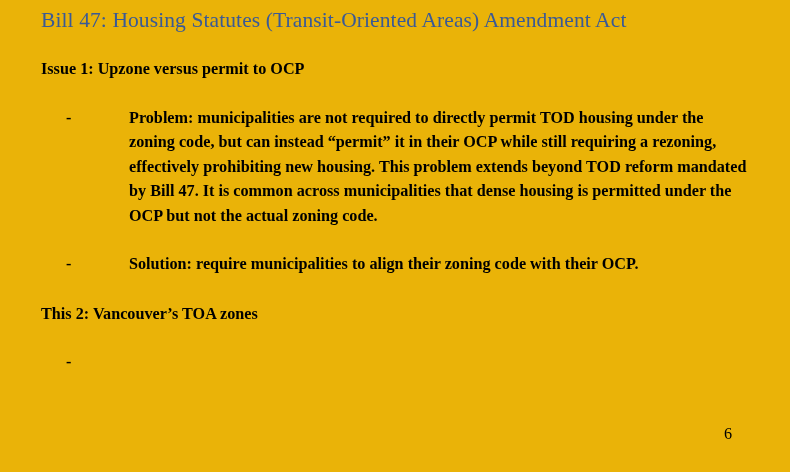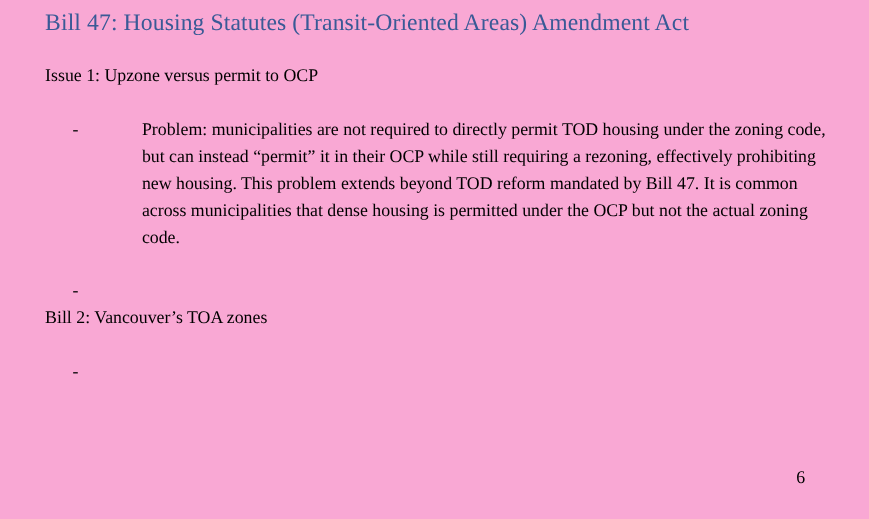--- a/index.html
+++ b/index.html
@@ -12,41 +12,42 @@
     background: #ffffff;
     font-family: "Liberation Serif", "DejaVu Serif", serif;
     color: #000000;
     overflow: hidden;
   }
 
   .slide {
     position: relative;
     width: 790px;
     height: 472px;
-    background: #f9a8d4;
+    background: #eab308;
   }
 
   .slide-title {
     position: absolute;
     left: 41px;
     top: 6px;
     width: 700px;
     font-size: 21.5px;
     line-height: 28px;
     color: #3A5A96;
     font-weight: normal;
     letter-spacing: 0.1px;
     white-space: nowrap;
   }
 
   .body-block {
     position: absolute;
     left: 0;
     top: 57px;
     width: 790px;
+    font-weight: bold;
   }
 
   .para-heading {
     margin: 0 0 0 41px;
     font-size: 16.2px;
     line-height: 24.5px;
     color: #000000;
   }
 
   .bullet-list {
@@ -107,26 +108,27 @@
     <div class="spacer-md"></div>
 
     <ul class="bullet-list">
       <li class="bullet-item">
         <span class="bullet-marker">-</span>
         <span class="bullet-text">Problem: municipalities are not required to directly permit TOD housing under the zoning code, but can instead “permit” it in their OCP while still requiring a rezoning, effectively prohibiting new housing. This problem extends beyond TOD reform mandated by Bill 47. It is common across municipalities that dense housing is permitted under the OCP but not the actual zoning code.</span>
       </li>
 
       <li class="bullet-item" style="margin-top:24px;">
         <span class="bullet-marker">-</span>
+        <span class="bullet-text">Solution: require municipalities to align their zoning code with their OCP.</span>
       </li>
     </ul>
 
     <div class="spacer-lg"></div>
 
-    <p class="para-heading">Bill 2: Vancouver’s TOA zones</p>
+    <p class="para-heading">This 2: Vancouver’s TOA zones</p>
 
     <div class="spacer-md"></div>
 
     <ul class="bullet-list">
       <li class="bullet-item">
         <span class="bullet-marker">-</span>
       </li>
     </ul>
 
   </div>

